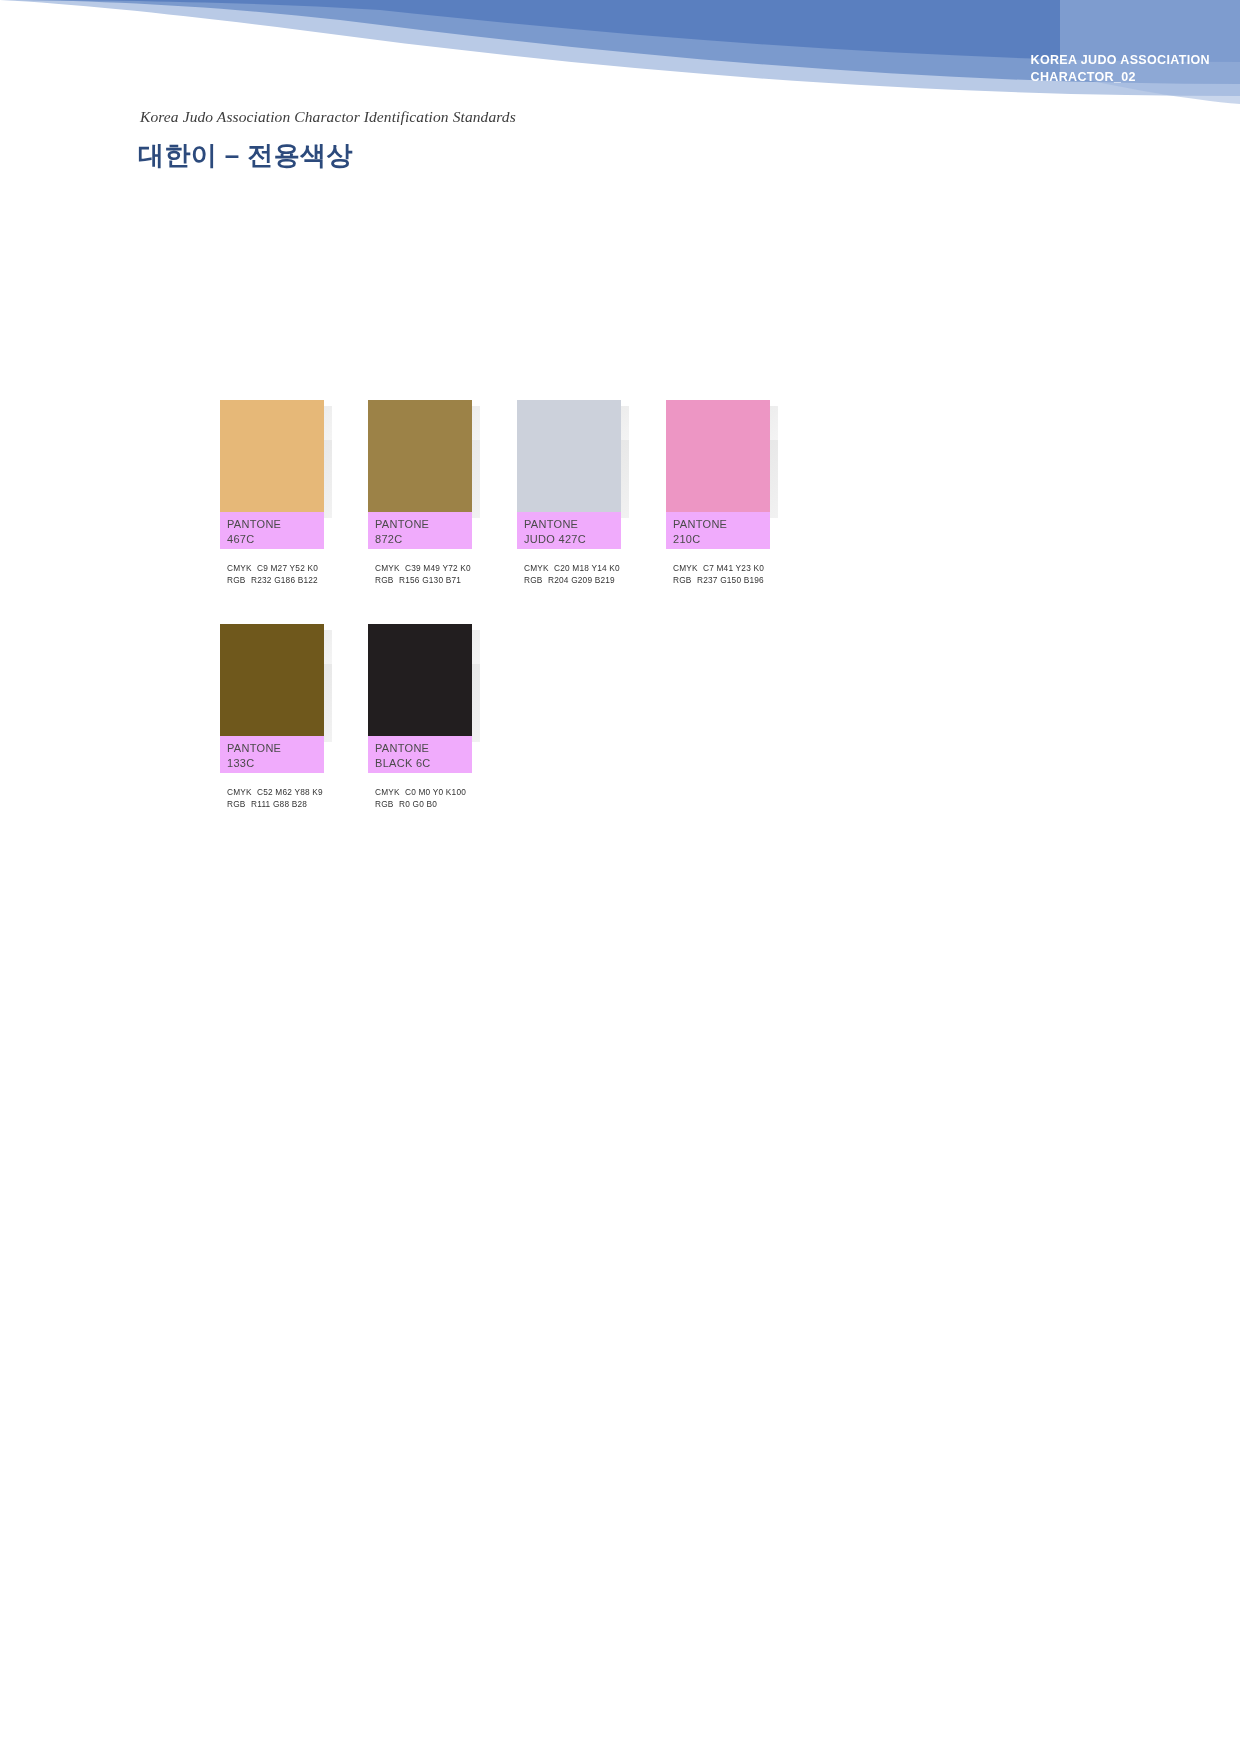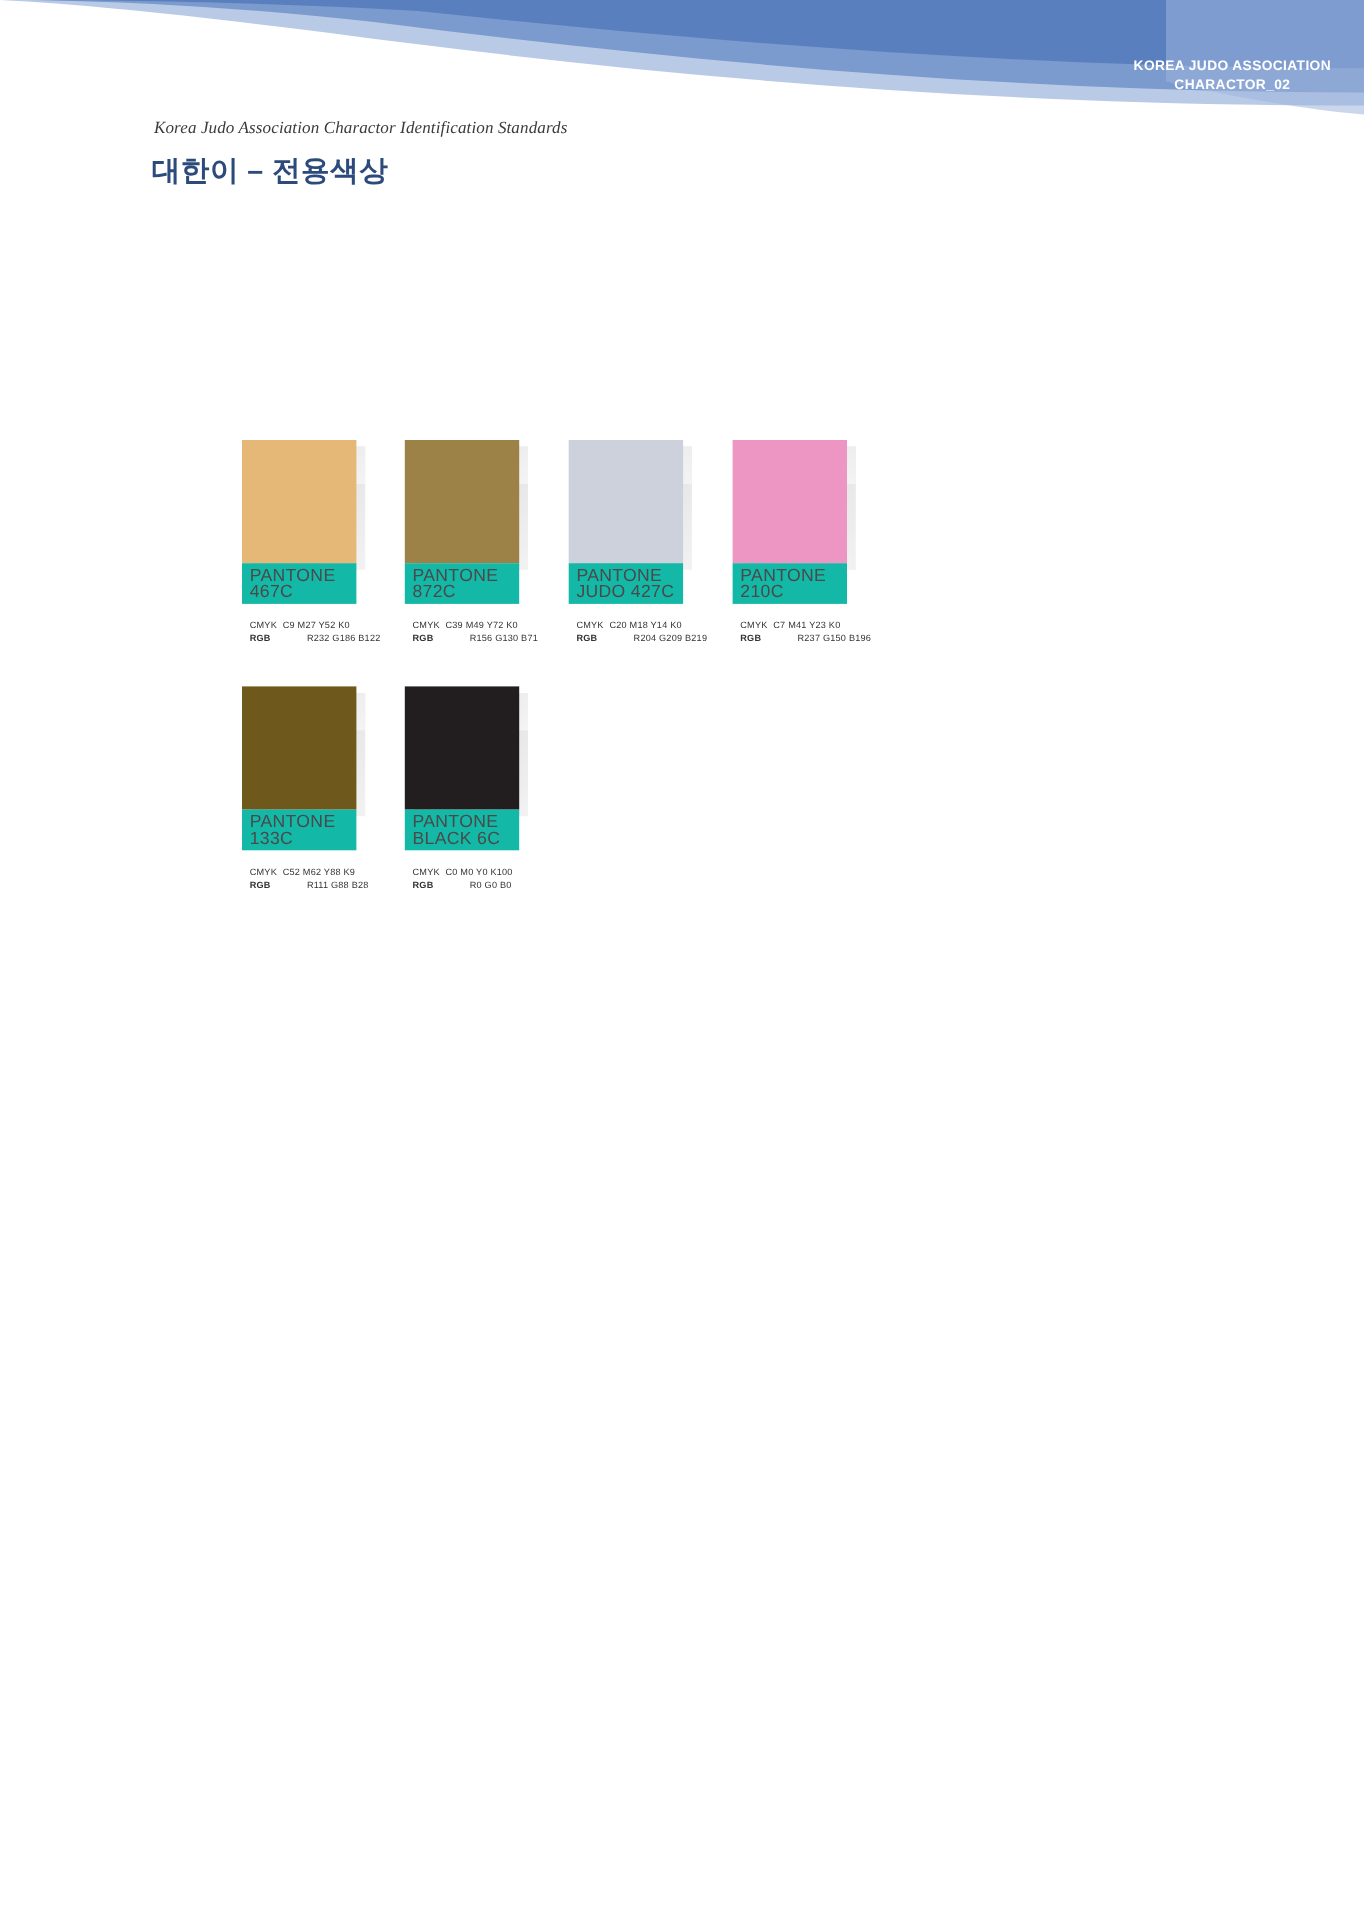--- a/index.html
+++ b/index.html
@@ -9,21 +9,21 @@
     font-family: "Liberation Sans", sans-serif;
     overflow: hidden;
   }
   .page { position: relative; width: 1240px; height: 1754px; background:#fff; }
 
   
   .header-band { position:absolute; top:0; left:0; width:1240px; height:112px; overflow:hidden; }
   .header-band svg { display:block; }
   .header-text {
     position:absolute; top:52px; right:30px;
-    text-align:center; color:#ffffff;
+    text-align:left; color:#ffffff;
     font-size:12.5px; font-weight:bold; letter-spacing:0.35px; line-height:17px;
     z-index:5;
   }
 
   
   .eyebrow {
     position:absolute; left:140px; top:108px;
     font-family:"Liberation Serif", serif;
     font-size:15.5px; color:#3b3b3b; letter-spacing:0.1px;font-style:italic;
   }
@@ -40,35 +40,35 @@
   .grid { position:absolute; left:0; top:0; width:1240px; }
   .swatch { position:absolute; width:112px; }
   .chip-wrap { position:relative; width:112px; }
   .chip { width:104px; height:112px; position:relative; z-index:2; }
   .chip-shadow {
     position:absolute; left:8px; top:6px; width:104px; height:112px;
     background:linear-gradient(135deg,#d8d8d8,#f2f2f2); z-index:1;
   }
   .namebox {
     position:relative; z-index:3;
-    width:104px; min-height:34px; background:#14b8a6;
+    width:104px; min-height:34px; background:#f0abfc;
     padding:5px 0 3px 7px;
-    font-size:16px; color:#4a4a4a; line-height:14.5px; letter-spacing:0.3px;
+    font-size:11px; color:#4a4a4a; line-height:14.5px; letter-spacing:0.3px;
   }
   .namebox-shadow {
     position:absolute; left:8px; top:6px; width:104px; height:34px;
     background:linear-gradient(135deg,#dcdcdc,#f4f4f4); z-index:1;
   }
   .values {
     position:relative; margin-top:14px; padding-left:7px;
     font-size:8.3px; color:#333333; line-height:11.5px; letter-spacing:0.2px;
     white-space:nowrap;
   }
   .values .lbl { font-weight:normal; display:inline-block; width:30px; }
-  .values .lbl-rgb { font-weight:bold; display:inline-block; width:52px; }
+  .values .lbl-rgb { font-weight:normal; display:inline-block; width:24px; }
 </style>
 </head>
 <body>
 
 <div class="page">
 
   <div class="header-band">
     <svg width="1240" height="112" viewBox="0 0 1240 112">
       <path d="M0,0 L1240,0 L1240,96 C900,96 600,70 300,30 C190,16 80,4 0,0 Z" fill="#b9cae6"></path>
       <path d="M0,0 L1240,0 L1240,84 C930,84 640,58 340,20 C215,6 95,0 0,0 Z" fill="#7b9acd"></path>

